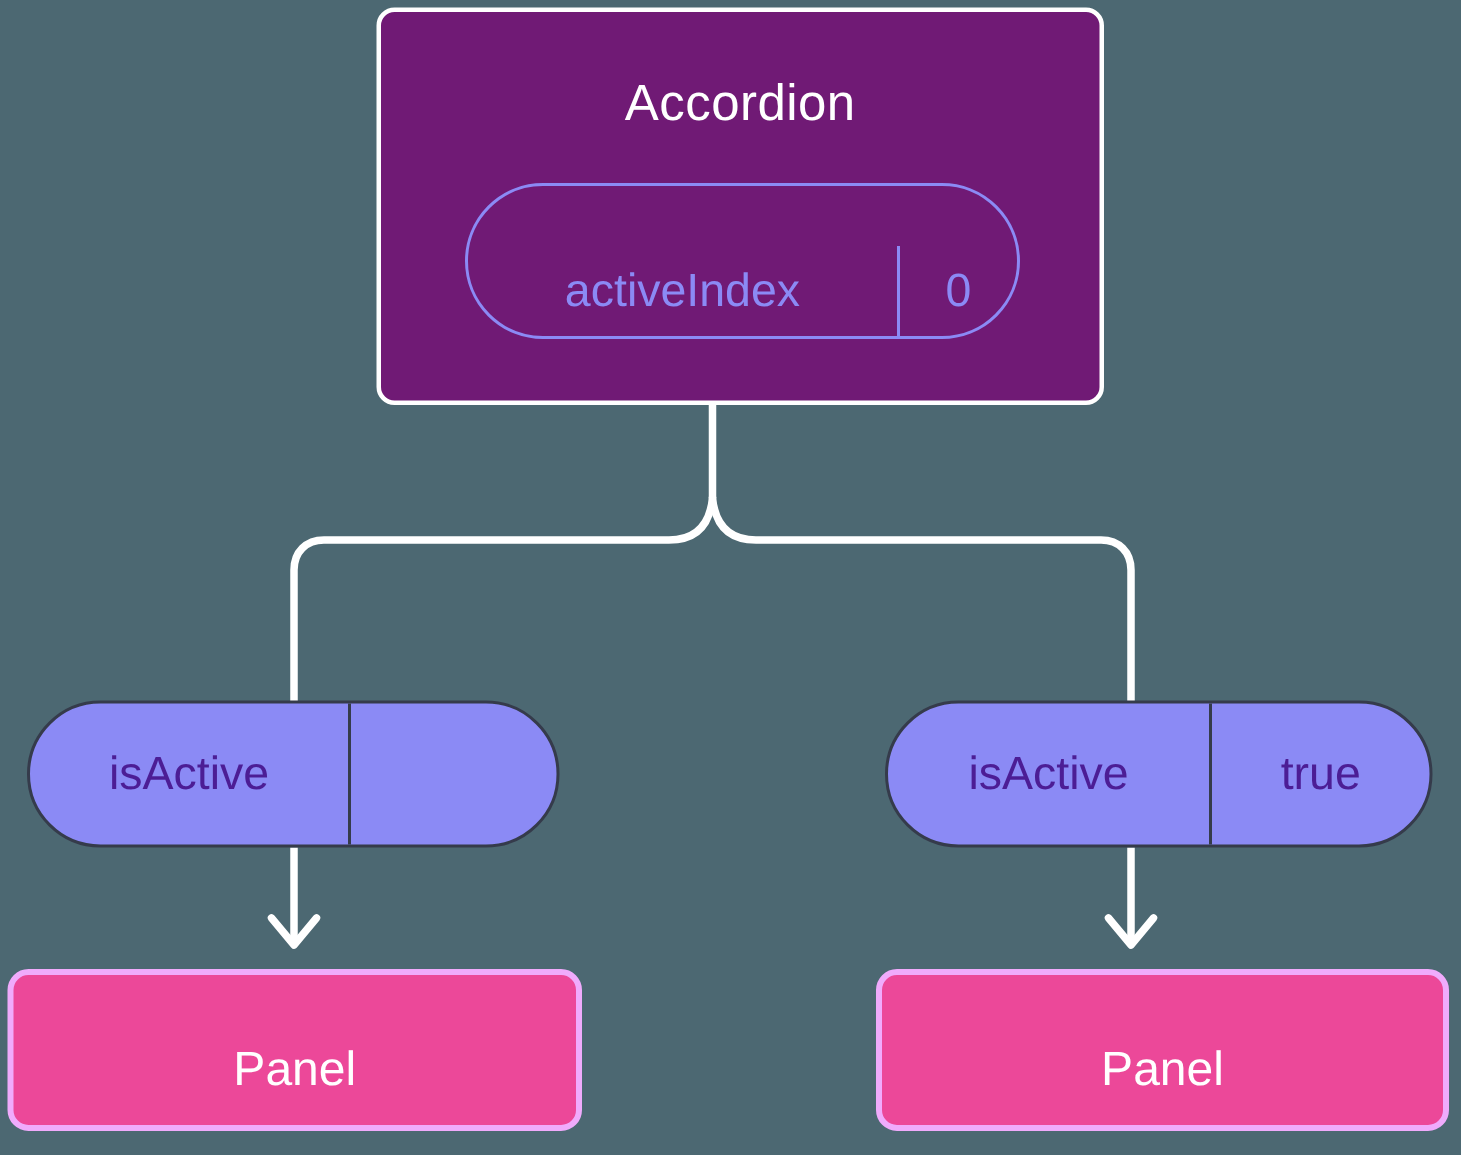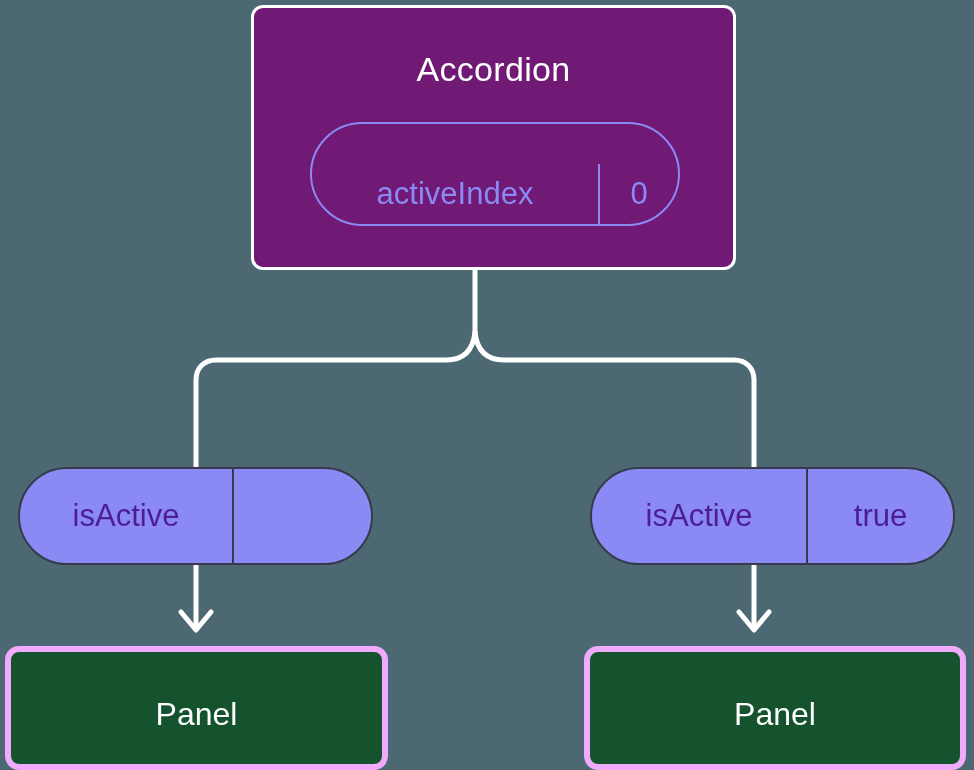--- a/index.html
+++ b/index.html
@@ -118,24 +118,24 @@
     left: 590px;
     top: 467px;
     width: 365px;
   }
   #pill-right .key { width: 214px; }
 
   
   .leaf-node {
     position: absolute;
     top: 646px;
-    height: 124px;
-    box-sizing: border-box;
-    background: #14532d;
-    border: 6px solid #f0abfc;
+    height: 108px;
+    box-sizing: border-box;
+    background: #ec4899;
+    border: 4px solid #f0abfc;
     border-radius: 14px;
     z-index: 3;
   }
   .leaf-label {
     position: absolute;
     left: 0;
     right: 0;
     top: 44px;
     text-align: center;
     color: #ffffff;

